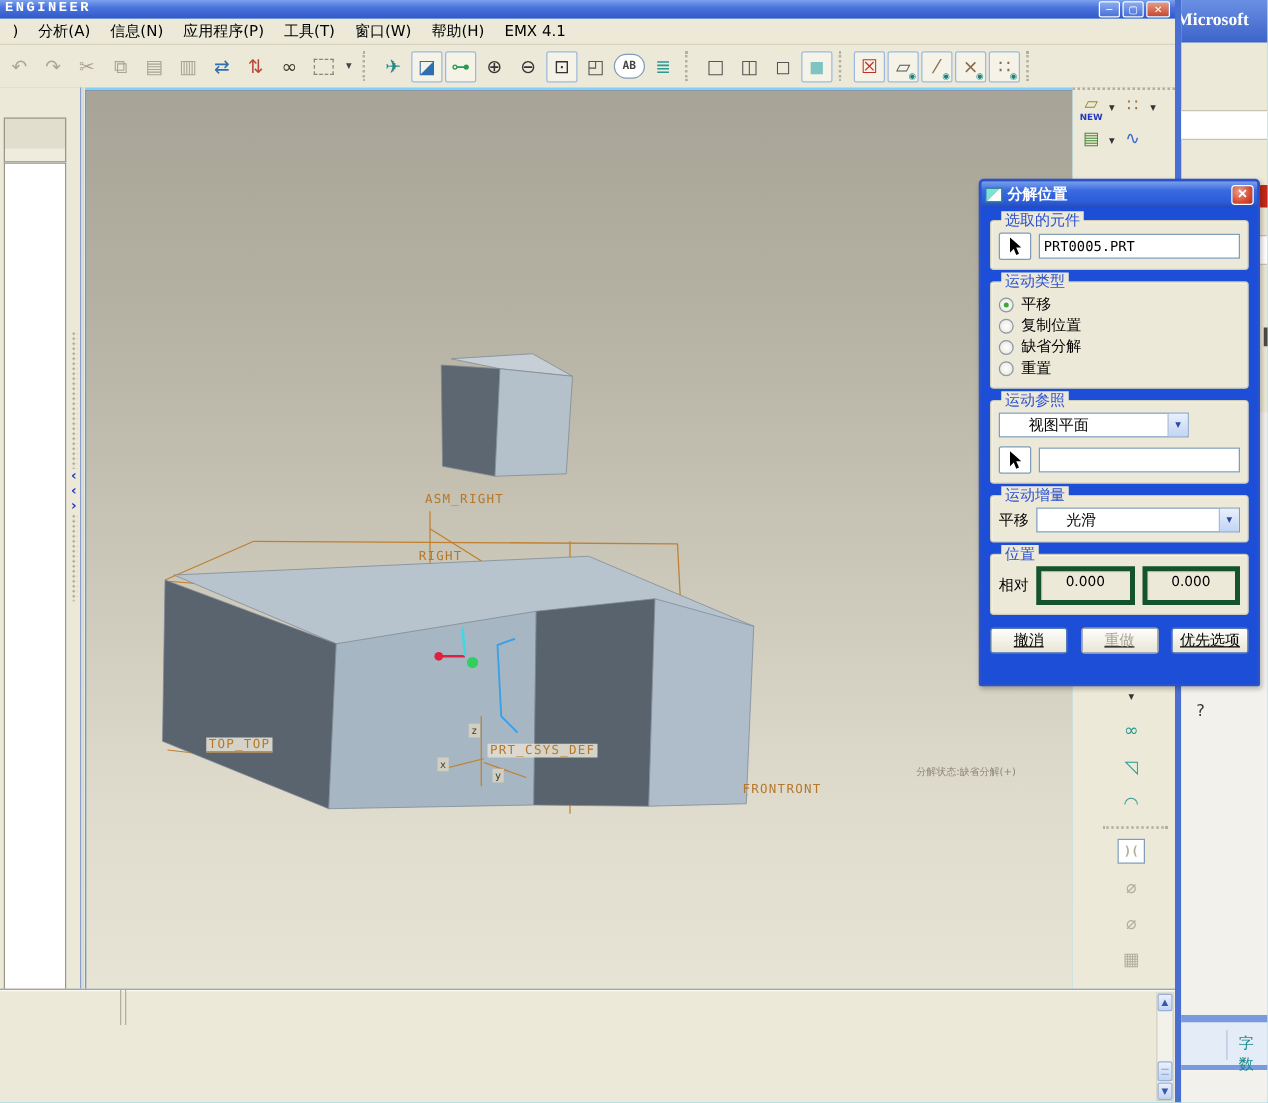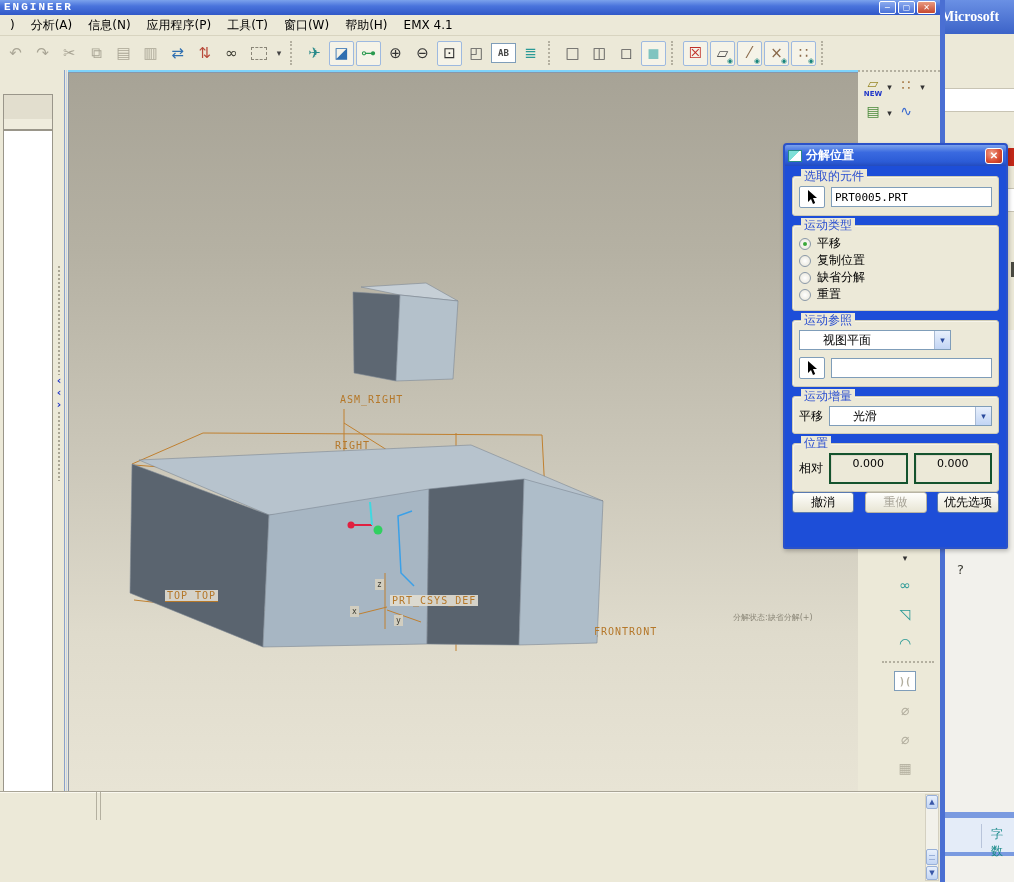--- a/index.html
+++ b/index.html
@@ -142,22 +142,22 @@
     width:4px; height:4px; border-radius:50%; background:#3aa83a; }
   .radio-label { font-size:12px; color:#000; }
   .combo { height:20px; border:1px solid #7f9db9; background:#fff; display:flex;
     align-items:center; font-size:12px; }
   .combo .val { flex:1; padding:16px 3px; white-space:nowrap; overflow:hidden;margin-left:20px; }
   .combo-btn { width:16px; height:18px; background:linear-gradient(#e8f0fc,#c2d5f4);
     border-left:1px solid #aabbd4; color:#2a4a9c; font-size:9px; display:flex;
     align-items:center; justify-content:center; }
   .inline-label { font-size:12px; white-space:nowrap; }
   .pos-field { width:82px; height:31px; line-height:17px; text-align:center; font-size:11px;
-    background:#ece9d8; border:2px solid #14532d; box-shadow:inset 1px 1px 0 #dcd8ca; }
-  .btn-row { display:flex; justify-content:space-between; margin-top:0; }
+    background:#ece9d8; border:4px solid #14532d; box-shadow:inset 1px 1px 0 #dcd8ca; }
+  .btn-row { display:flex; justify-content:space-between; margin-top:10px;text-decoration:underline; }
   .xp-btn { min-width:62px; height:21px; border:1px solid #5a7ab0; border-radius:3px;
     background:linear-gradient(#fefefc,#e8e5d4); font-size:12px; font-family:"DejaVu Sans",sans-serif;
     color:#000; padding:0 6px; }
   .xp-btn.disabled { color:#a8a498; border-color:#b8b4a4; }
   .xp-btn.default { border-color:#26459c; box-shadow:0 0 0 1px #9ab4e8 inset; }
   .ok-row { display:flex; justify-content:space-around; margin-top:9px; padding:0 14px; }
 </style>
 </head>
 <body>
 
@@ -256,21 +256,21 @@
           <span class="sub"></span>
         </div>
         <div class="tcell pressed" style="color: rgb(51, 51, 51);">
           <span class="glyph">⊡</span>
           <span class="sub"></span>
         </div>
         <div class="tcell" style="color: rgb(85, 85, 85);">
           <span class="glyph">◰</span>
           <span class="sub"></span>
         </div>
-        <div class="tcell txt" style="color: rgb(68, 68, 68);">
+        <div class="tcell txt" style="color: rgb(68, 68, 68); border-radius: 10px;">
           <span class="glyph">AB</span>
           <span class="sub"></span>
         </div>
         <div class="tcell" style="color: rgb(42, 154, 150);">
           <span class="glyph">≣</span>
           <span class="sub"></span>
         </div>
       </div>
     <div class="vsep"></div>
     <div class="tgroup">

